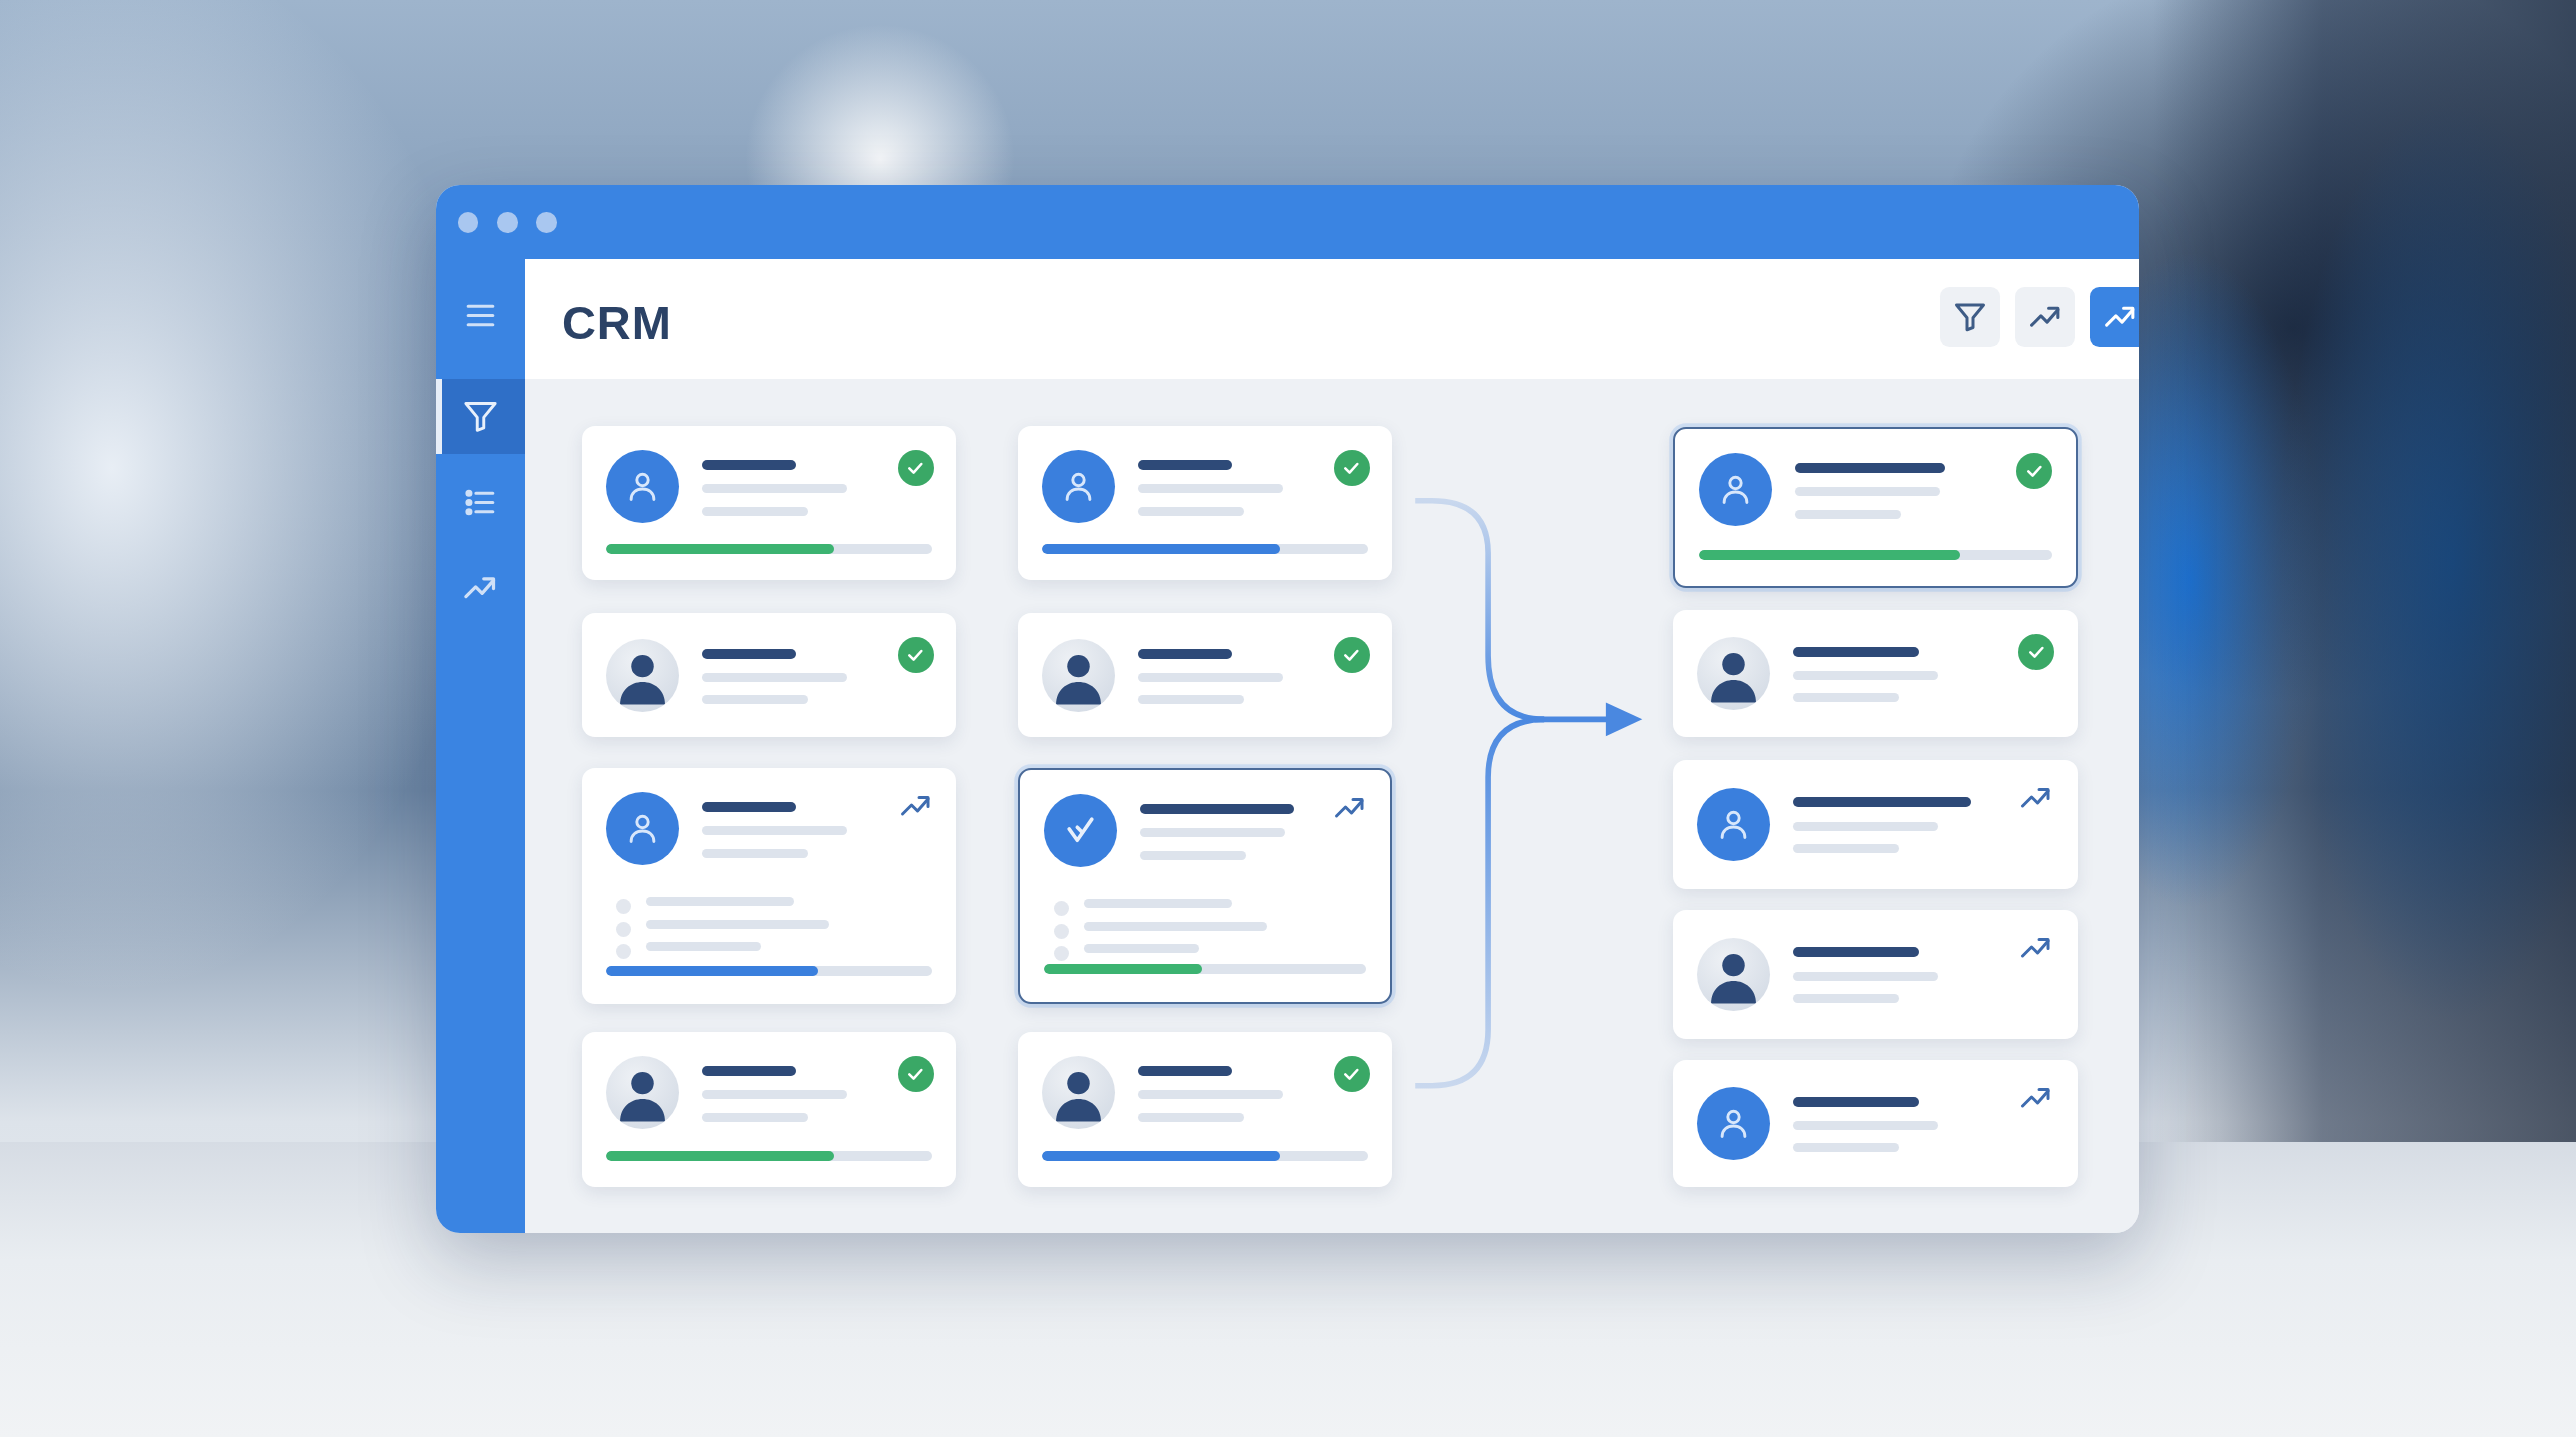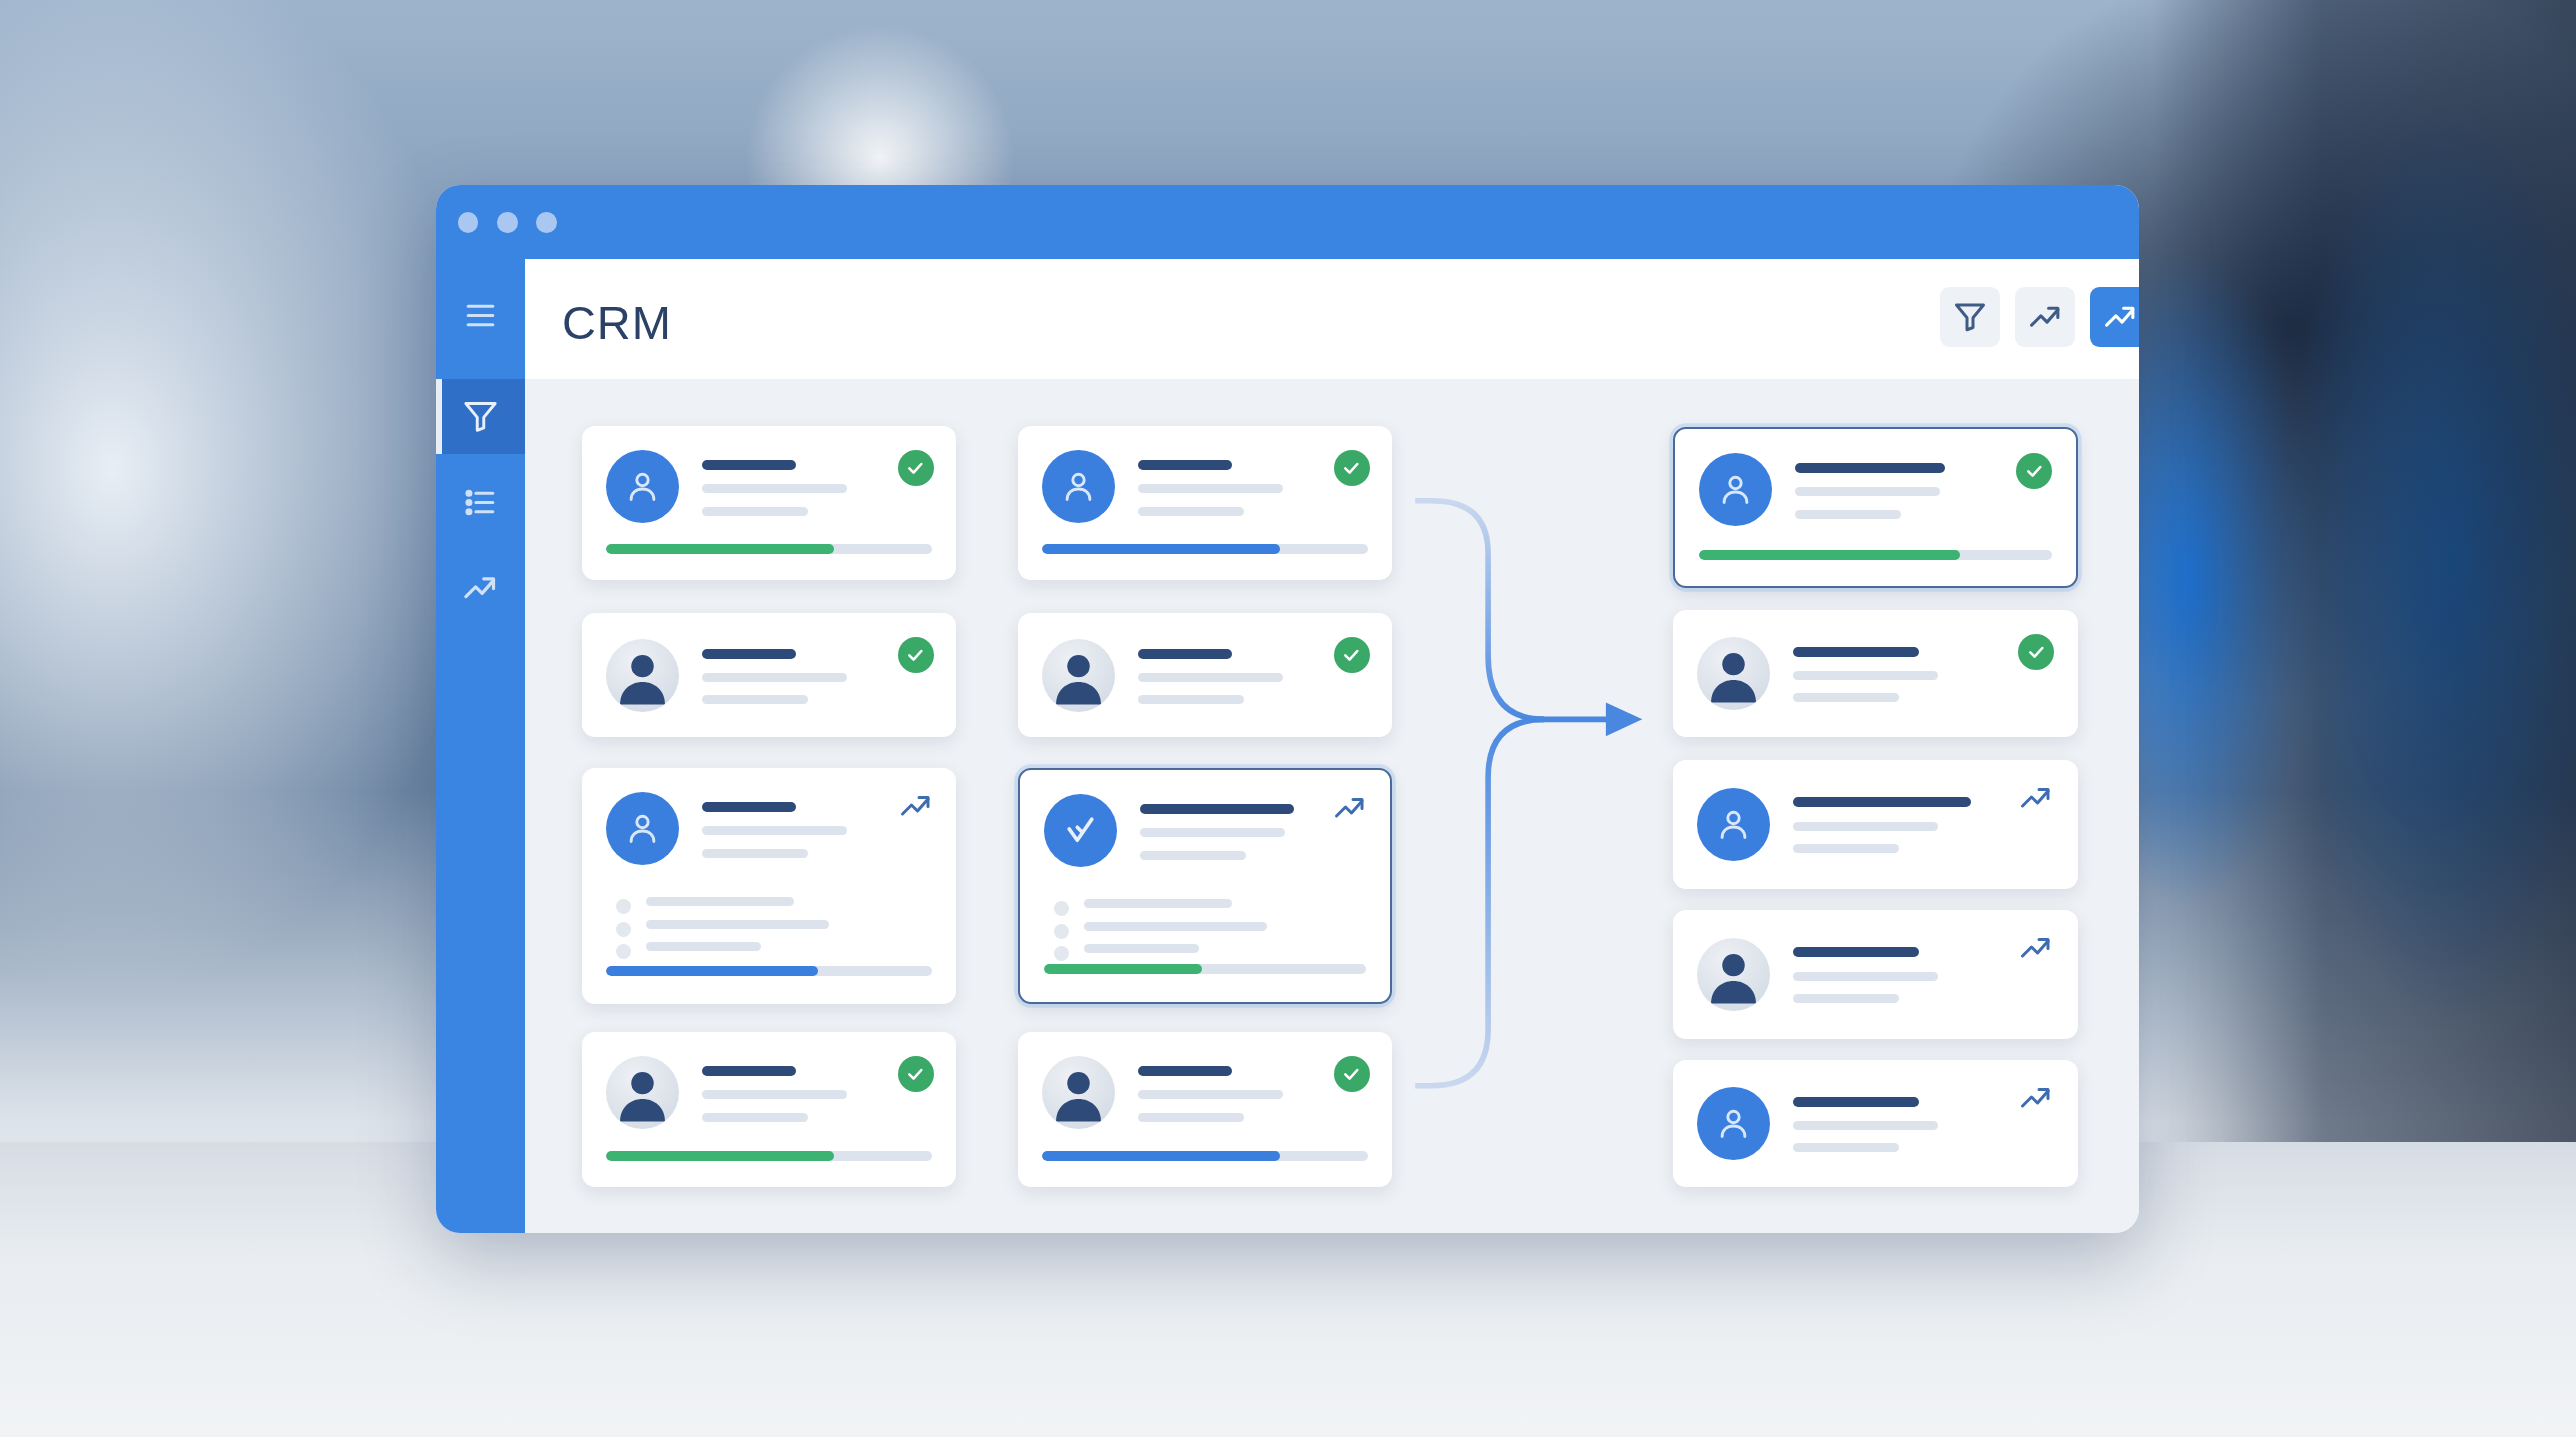--- a/index.html
+++ b/index.html
@@ -20,21 +20,21 @@
 
   .window{position:absolute;left:436px;top:185px;width:1703px;height:1048px;border-radius:24px;overflow:hidden;
     box-shadow:0 28px 75px rgba(20,40,80,.25);background:#eef1f5}
   .titlebar{position:absolute;left:0;top:0;width:100%;height:74px;background:#3a84e2}
   .dot{position:absolute;top:27px;width:20.6px;height:20.6px;border-radius:50%;background:#a9c7f0}
   .sidebar{position:absolute;left:0;top:74px;width:89px;height:974px;background:#3a84e2}
   .side-item{position:absolute;left:0;width:89px;height:75px;display:flex;align-items:center;justify-content:center}
   .side-item.active{background:#2f6fc7}
   .side-item.active::before{content:"";position:absolute;left:0;top:0;width:5.6px;height:100%;background:#e7eef8}
   .header{position:absolute;left:89px;top:74px;right:0;height:120px;background:#ffffff}
-  .app-title{position:absolute;left:37px;top:36px;font-size:47px;font-weight:normal;color:#2b4266;letter-spacing:0.9px}
+  .app-title{position:absolute;left:37px;top:36px;font-size:47px;font-weight:bold;color:#2b4266;letter-spacing:0.9px}
   .hbtn{position:absolute;top:28px;width:60px;height:60px;border-radius:9.4px;display:flex;align-items:center;justify-content:center;background:#eef1f5}
   .hbtn.primary{background:#3a84e2}
   .content{position:absolute;left:89px;top:194px;right:0;bottom:0;background:#eef1f5}
 
   .card{position:absolute;background:#fff;border-radius:13px;box-shadow:0 5.6px 17px rgba(40,60,100,.10)}
   .card.selected{border:2.8px solid #4a6a98;box-shadow:0 0 0 3.7px rgba(120,170,240,.25),0 5.6px 17px rgba(40,60,100,.12)}
   .avatar{position:absolute;width:73px;height:73px;border-radius:50%;display:flex;align-items:center;justify-content:center;overflow:hidden}
   .avatar.blue{background:#3a7fdd}
   .avatar.gray{background:radial-gradient(circle at 40% 30%,#eef1f5 0%,#cfd7e2 100%)}
   .bar{position:absolute;height:9.4px;border-radius:5.6px}

